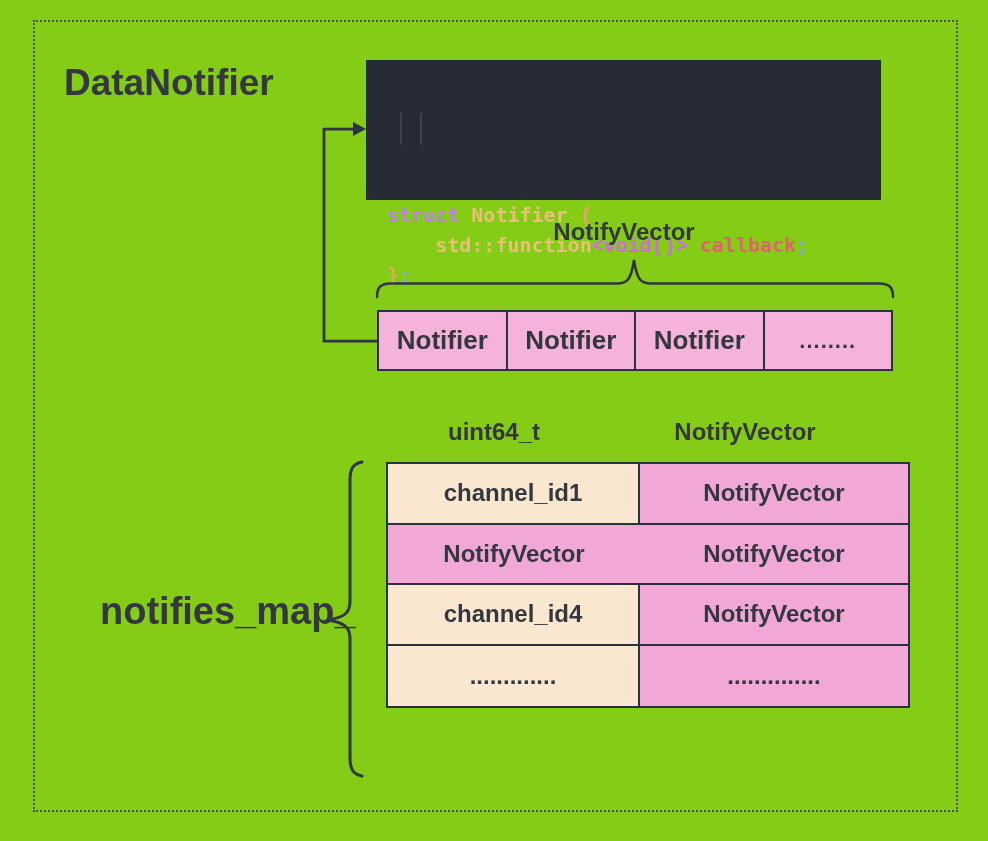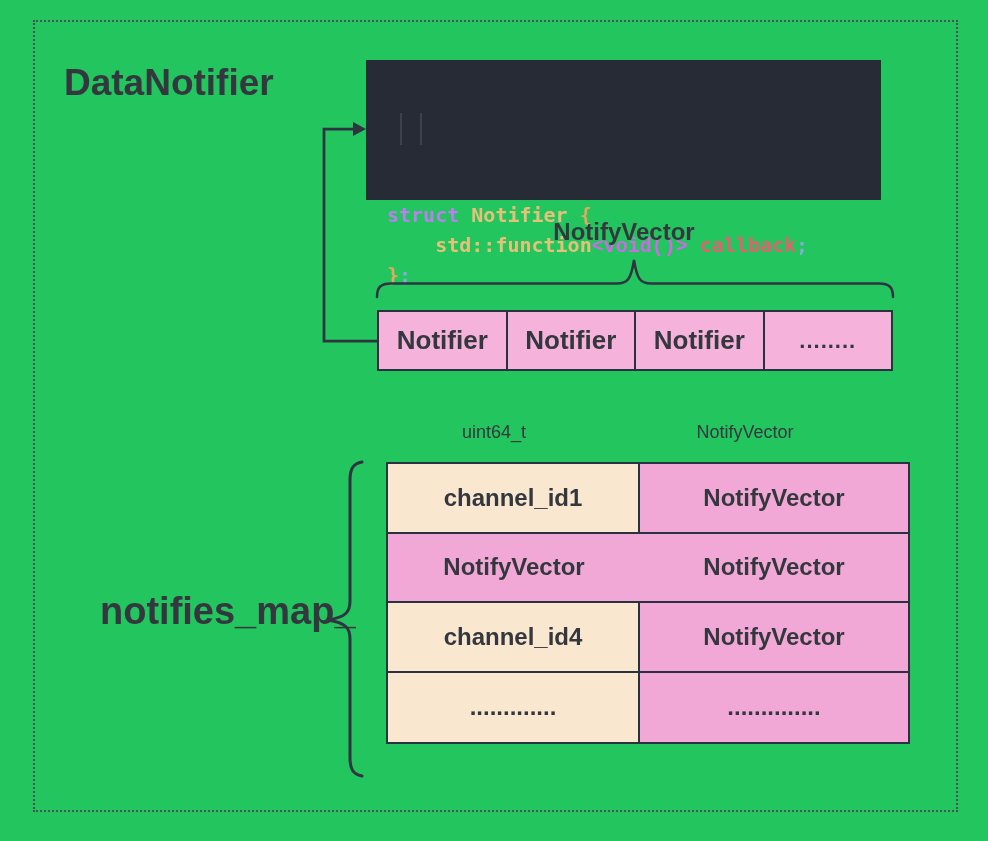--- a/index.html
+++ b/index.html
@@ -1,19 +1,19 @@
 <!DOCTYPE html>
 <html style="--vector-pink: #F5B3DC; --map-pink: #F2A8D6; --map-cream: #FAE7D0; --cell-border: #2A3140; --label-text: #34383E; --code-bg: #262B35; --code-kw: #BD7EF0; --code-type: #E8C178; --code-tmpl: #D268E8; --code-mem: #E5606E; --code-punct: #87A9D9; --code-brace: #E2A860;"><head>
 <meta charset="utf-8">
 <style>
   html,body{margin:0;padding:0;background:#ffffff;}
   #canvas{
     position:relative;
     width:988px;height:841px;
-    background:#22c55e;
+    background:#84cc16;
     font-family:"Liberation Sans", sans-serif;
     overflow:hidden;
   }
   
   #frame{
     position:absolute;left:33px;top:20px;width:925px;height:792px;
     box-sizing:border-box;
     border:2px dotted #4b505a;
   }
   
@@ -61,28 +61,28 @@
   .vector-cell{
     flex:1;display:flex;align-items:center;justify-content:center;
     font-size:26px;font-weight:bold;color:var(--label-text);
     border-right:2.5px solid var(--cell-border);
     overflow:hidden;white-space:nowrap;
   }
   .vector-cell:last-child{border-right:none;font-size:22px;letter-spacing:1px;}
   
   .map-hdr{
     position:absolute;top:420px;height:24px;line-height:24px;
-    text-align:center;font-size:18px;font-weight:normal;color:var(--label-text);
+    text-align:center;font-size:24px;font-weight:bold;color:var(--label-text);
     white-space:nowrap;
   }
   #hdr-key{left:394px;width:200px;}
   #hdr-val{left:625px;width:240px;}
   
   #map-table{
-    position:absolute;left:386px;top:462px;width:524px;height:282px;
+    position:absolute;left:386px;top:462px;width:524px;height:246px;
     box-sizing:border-box;
     border:2.5px solid var(--cell-border);
     display:grid;grid-template-columns:252px 1fr;grid-auto-rows:1fr;
   }
   .map-key-cell,.map-value-cell{
     display:flex;align-items:center;justify-content:center;
     font-size:24px;font-weight:bold;color:var(--label-text);
     border-bottom:2.5px solid var(--cell-border);
     white-space:nowrap;overflow:hidden;
   }

